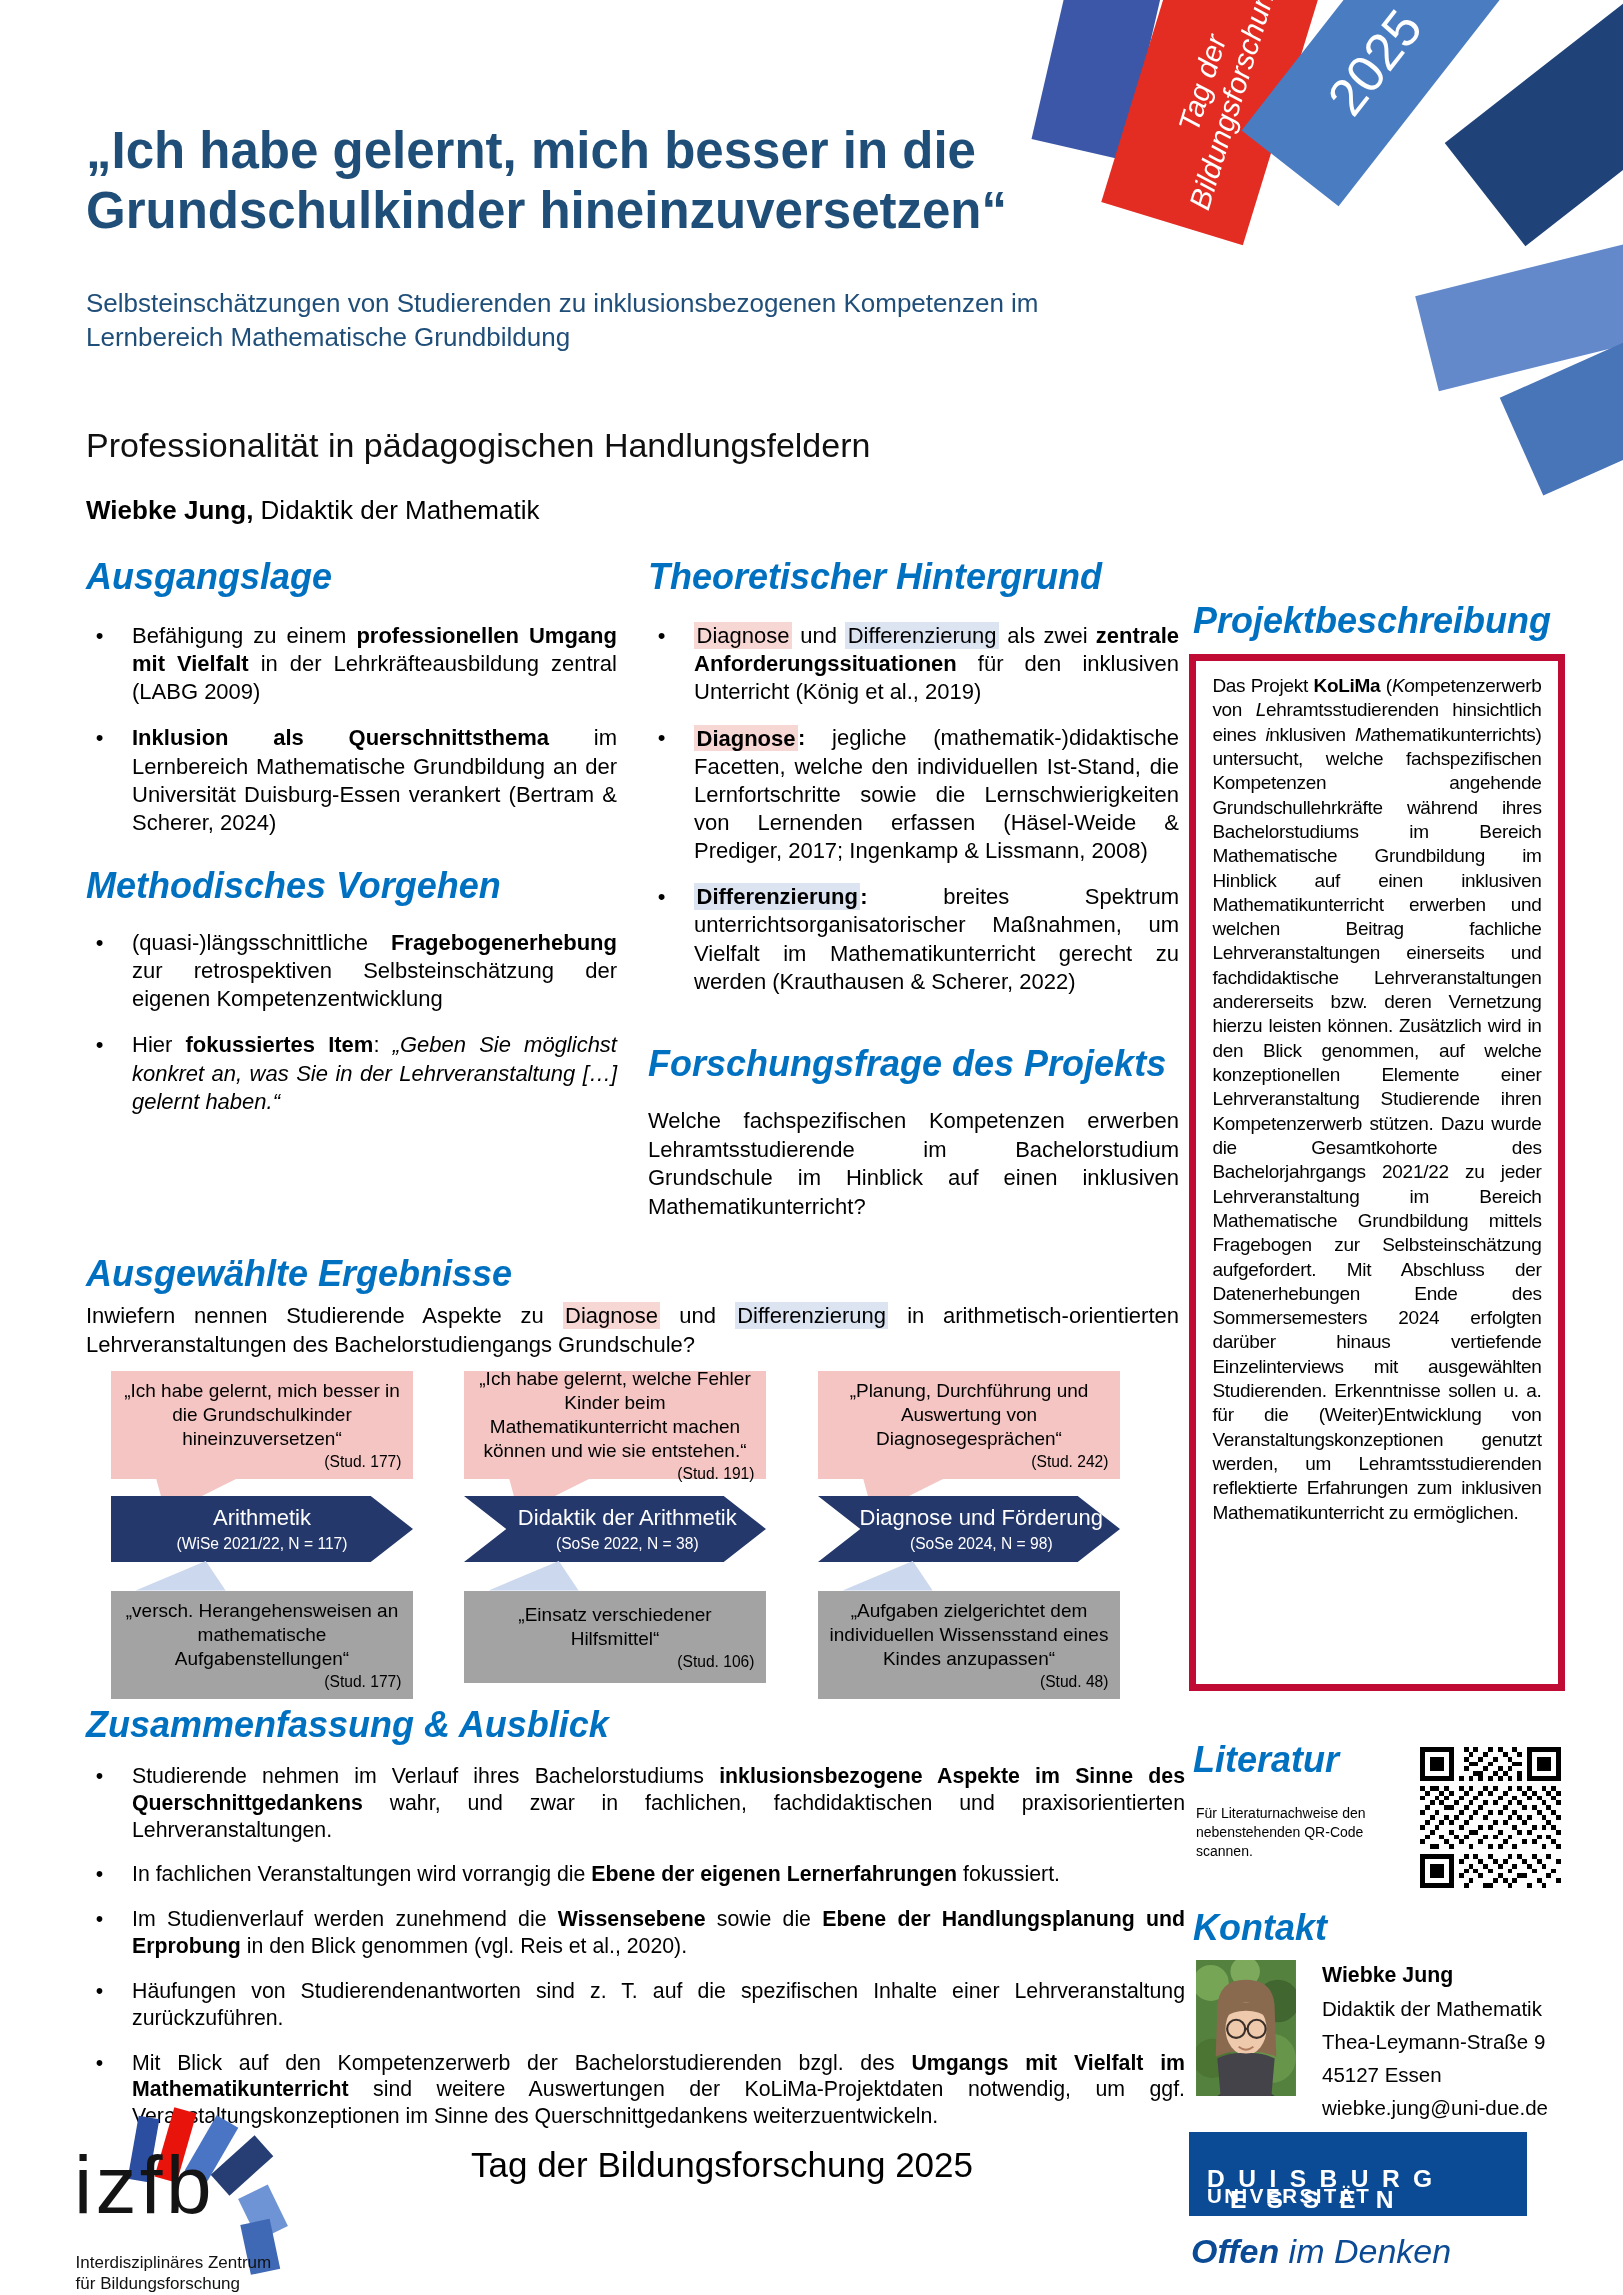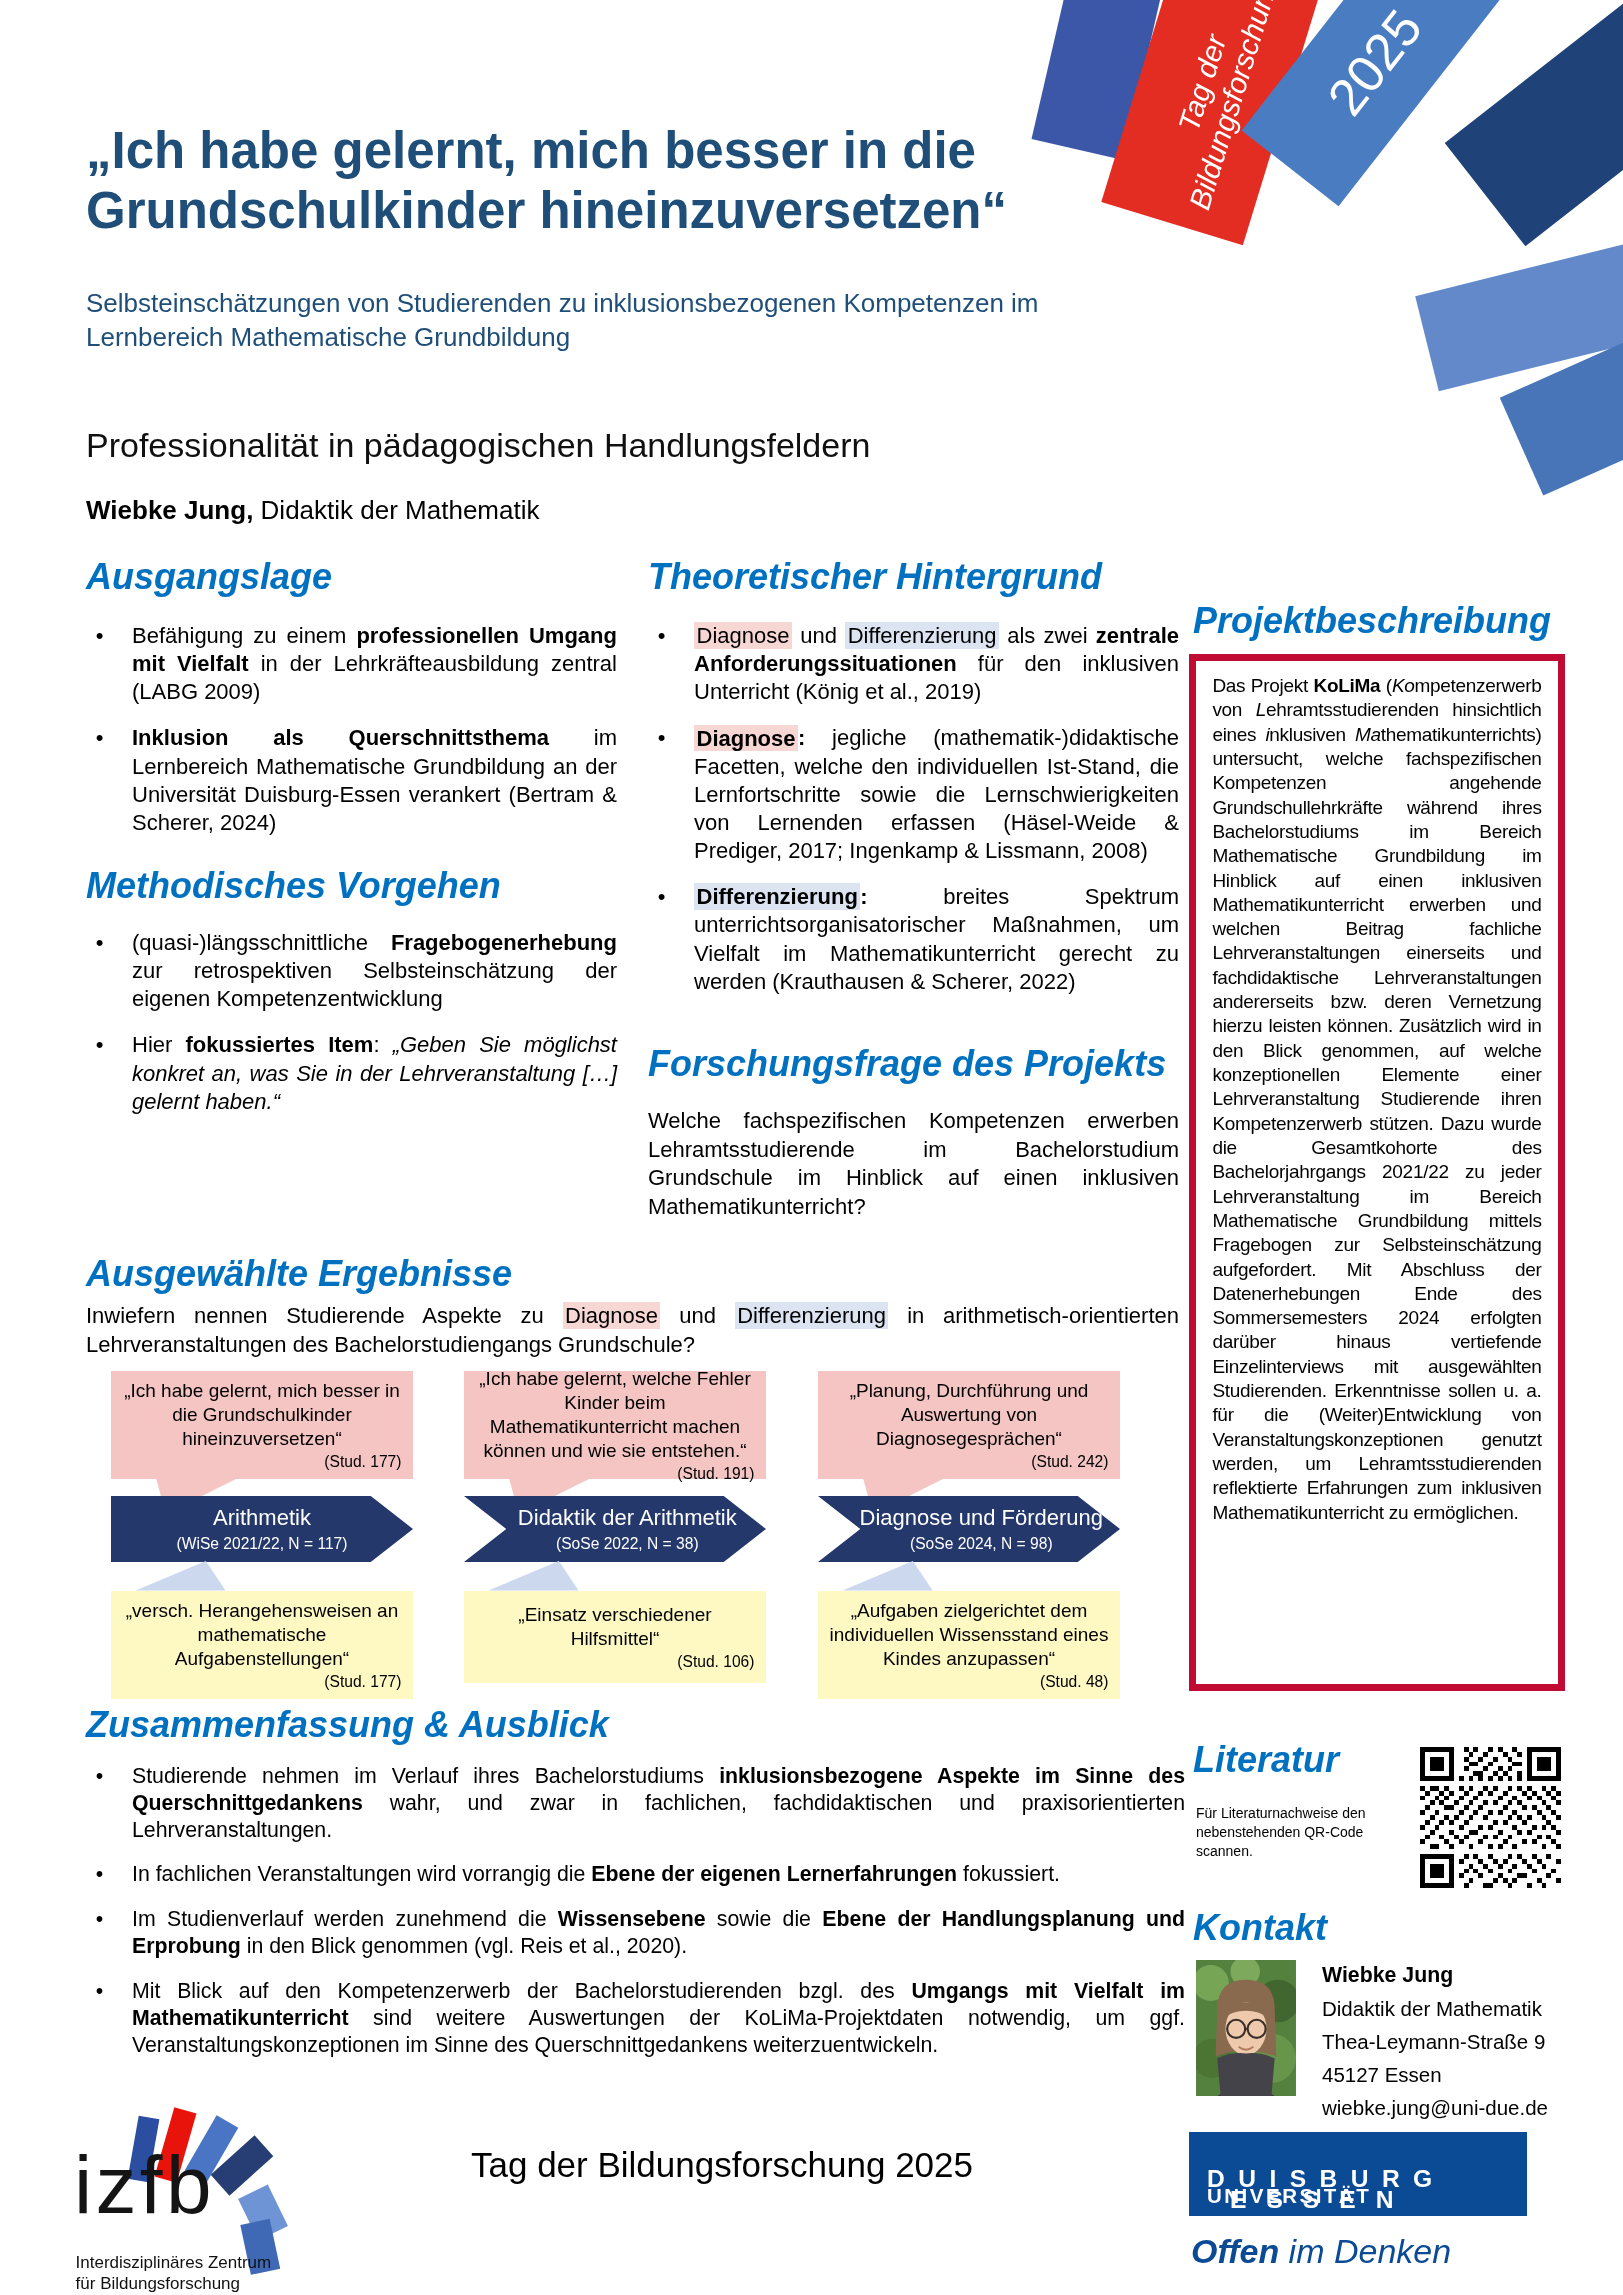--- a/index.html
+++ b/index.html
@@ -52,21 +52,21 @@
   .tail-down{position:absolute;left:45px;top:107px;width:82px;height:36px;background:#F4C5C2;
       clip-path:polygon(0 0,100% 0,12% 100%);}
   .arrow{position:absolute;left:0;top:125px;width:302px;height:66px;background:#24386B;color:#fff;
       display:flex;flex-direction:column;justify-content:center;align-items:center;text-align:center;}
   .arrow-first{clip-path:polygon(0% 0%,86% 0%,100% 50%,86% 100%,0% 100%);}
   .arrow-chev{clip-path:polygon(0% 0%,86% 0%,100% 50%,86% 100%,0% 100%,14% 50%);padding-left:24.6px;box-sizing:border-box;}
   .arrow .a1{font-size:22px;}
   .arrow .a2{font-size:15.6px;margin-top:3.3px;}
   .tail-up{position:absolute;left:24.6px;top:190px;width:90px;height:29.5px;background:#CBD8EE;
       clip-path:polygon(78% 0,0 100%,100% 100%);}
-  .bluebox{position:absolute;left:0;top:220px;width:302px;min-height:92px;background:#fef9c3;
+  .bluebox{position:absolute;left:0;top:220px;width:302px;min-height:92px;background:#a3a3a3;
       display:flex;flex-direction:column;justify-content:center;padding:8.2px 11.5px;box-sizing:border-box;}
   .bluebox .quote{font-size:19px;line-height:1.26;text-align:center;}
 
   
   .projbox{position:absolute;left:1189px;top:654px;width:376px;height:1037px;box-sizing:border-box;
       border:7.4px solid #C00C34;padding:13px 16.4px;overflow:hidden;}
   .projtxt{font-size:19px;line-height:1.28;letter-spacing:-0.3px;text-align:justify;}
   .lit-note{position:absolute;left:1196px;top:1804px;width:215px;font-size:14px;line-height:1.35;}
   .qr{position:absolute;left:1420px;top:1747px;width:141px;height:141px;}
   .kont-name{font-size:21.3px;font-weight:bold;}
@@ -183,20 +183,21 @@
         <div class="ref">(Stud. 48)</div>
       </div>
     </div>
   </div>
 
   <div class="sec-h" style="left:86px;top:1704px;">Zusammenfassung &amp; Ausblick</div>
   <ul class="blt sum-txt abs" style="left:86px;top:1763px;width:1099px;">
     <li><span>Studierende nehmen im Verlauf ihres Bachelorstudiums </span><span class="b">inklusionsbezogene Aspekte im Sinne des Querschnittgedankens</span><span> wahr, und zwar in fachlichen, fachdidaktischen und praxisorientierten Lehrveranstaltungen.</span></li>
     <li><span>In fachlichen Veranstaltungen wird vorrangig die </span><span class="b">Ebene der eigenen Lernerfahrungen</span><span> fokussiert.</span></li>
     <li><span>Im Studienverlauf werden zunehmend die </span><span class="b">Wissensebene</span><span> sowie die </span><span class="b">Ebene der Handlungsplanung und Erprobung</span><span> in den Blick genommen (vgl. Reis et al., 2020).</span></li>
+    <li><span>Häufungen von Studierendenantworten sind z. T. auf die spezifischen Inhalte einer Lehrveranstaltung zurückzuführen.</span></li>
     <li><span>Mit Blick auf den Kompetenzerwerb der Bachelorstudierenden bzgl. des </span><span class="b">Umgangs mit Vielfalt im Mathematikunterricht</span><span> sind weitere Auswertungen der KoLiMa-Projektdaten notwendig, um ggf. Veranstaltungskonzeptionen im Sinne des Querschnittgedankens weiterzuentwickeln.</span></li>
   </ul>
 
   <div class="sec-h" style="left:1193px;top:600px;">Projektbeschreibung</div>
   <div class="projbox">
     <div class="projtxt"><span>Das Projekt </span><span class="b">KoLiMa</span><span> (</span><span class="i">Ko</span><span>mpetenzerwerb von </span><span class="i">L</span><span>ehramtsstudierenden hinsichtlich eines </span><span class="i">i</span><span>nklusiven </span><span class="i">Ma</span><span>thematikunterrichts) untersucht, welche fachspezifischen Kompetenzen angehende Grundschullehrkräfte während ihres Bachelorstudiums im Bereich Mathematische Grundbildung im Hinblick auf einen inklusiven Mathematikunterricht erwerben und welchen Beitrag fachliche Lehrveranstaltungen einerseits und fachdidaktische Lehrveranstaltungen andererseits bzw. deren Vernetzung hierzu leisten können. Zusätzlich wird in den Blick genommen, auf welche konzeptionellen Elemente einer Lehrveranstaltung Studierende ihren Kompetenzerwerb stützen. Dazu wurde die Gesamtkohorte des Bachelorjahrgangs 2021/22 zu jeder Lehrveranstaltung im Bereich Mathematische Grundbildung mittels Fragebogen zur Selbsteinschätzung aufgefordert. Mit Abschluss der Datenerhebungen Ende des Sommersemesters 2024 erfolgten darüber hinaus vertiefende Einzelinterviews mit ausgewählten Studierenden. Erkenntnisse sollen u. a. für die (Weiter)Entwicklung von Veranstaltungskonzeptionen genutzt werden, um Lehramtsstudierenden reflektierte Erfahrungen zum inklusiven Mathematikunterricht zu ermöglichen.</span></div>
   </div>
 
   <div class="sec-h" style="left:1193px;top:1739px;">Literatur</div>
   <div class="lit-note">Für Literaturnachweise den nebenstehenden QR-Code scannen.</div>

